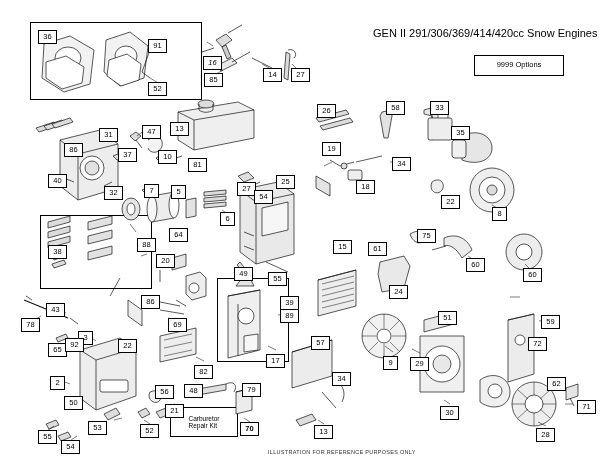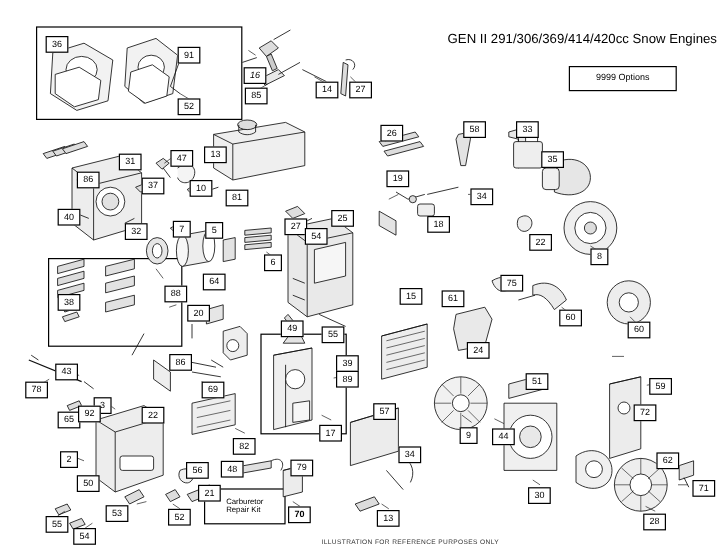--- a/index.html
+++ b/index.html
@@ -359,21 +359,21 @@
       <div class="callout" style="left: 541px; top: 315px; width: 17px; height: 12px;">59</div>
       <div class="callout" style="left: 21px; top: 318px; width: 17px; height: 12px;">78</div>
       <div class="callout" style="left: 78px; top: 331px; width: 13px; height: 12px;">3</div>
       <div class="callout" style="left: 168px; top: 318px; width: 17px; height: 12px;">69</div>
       <div class="callout" style="left: 280px; top: 309px; width: 17px; height: 12px;">89</div>
       <div class="callout" style="left: 311px; top: 336px; width: 17px; height: 12px;">57</div>
       <div class="callout" style="left: 48px; top: 343px; width: 17px; height: 12px;">65</div>
       <div class="callout" style="left: 65px; top: 338px; width: 17px; height: 12px; text-align: center;">92</div>
       <div class="callout" style="left: 118px; top: 339px; width: 17px; height: 12px;">22</div>
       <div class="callout" style="left: 383px; top: 356px; width: 13px; height: 12px;">9</div>
-      <div class="callout" style="left: 410px; top: 357px; width: 17px; height: 12px;">44</div>
+      <div class="callout" style="left: 410px; top: 357px; width: 17px; height: 12px;">29</div>
       <div class="callout" style="left: 194px; top: 365px; width: 17px; height: 12px;">82</div>
       <div class="callout" style="left: 266px; top: 354px; width: 17px; height: 12px;">17</div>
       <div class="callout" style="left: 50px; top: 376px; width: 13px; height: 12px;">2</div>
       <div class="callout" style="left: 155px; top: 385px; width: 17px; height: 12px;">56</div>
       <div class="callout" style="left: 184px; top: 384px; width: 17px; height: 12px;">48</div>
       <div class="callout" style="left: 242px; top: 383px; width: 17px; height: 12px;">79</div>
       <div class="callout" style="left: 332px; top: 372px; width: 17px; height: 12px;">34</div>
       <div class="callout" style="left: 547px; top: 377px; width: 17px; height: 12px;">62</div>
       <div class="callout" style="left: 165px; top: 404px; width: 17px; height: 12px;">21</div>
       <div class="callout" style="left: 440px; top: 406px; width: 17px; height: 12px;">30</div>

